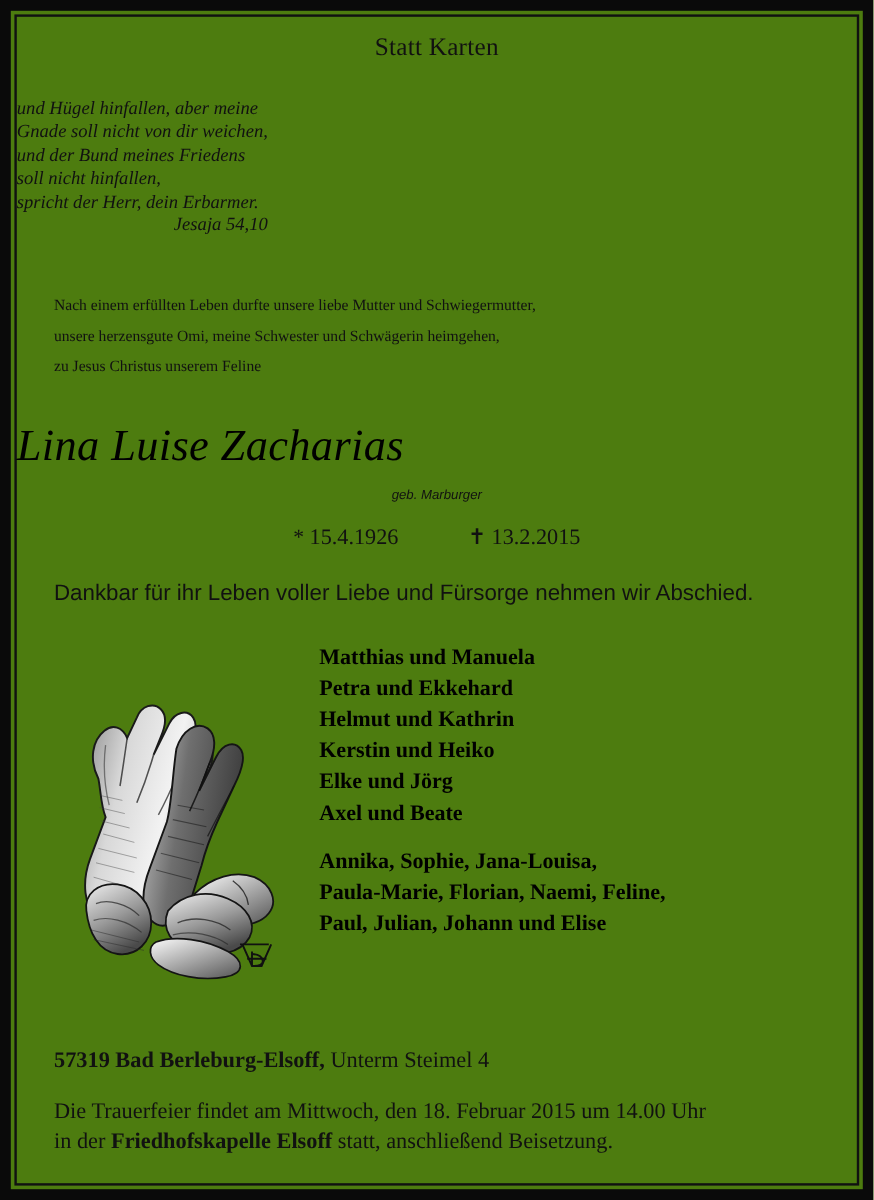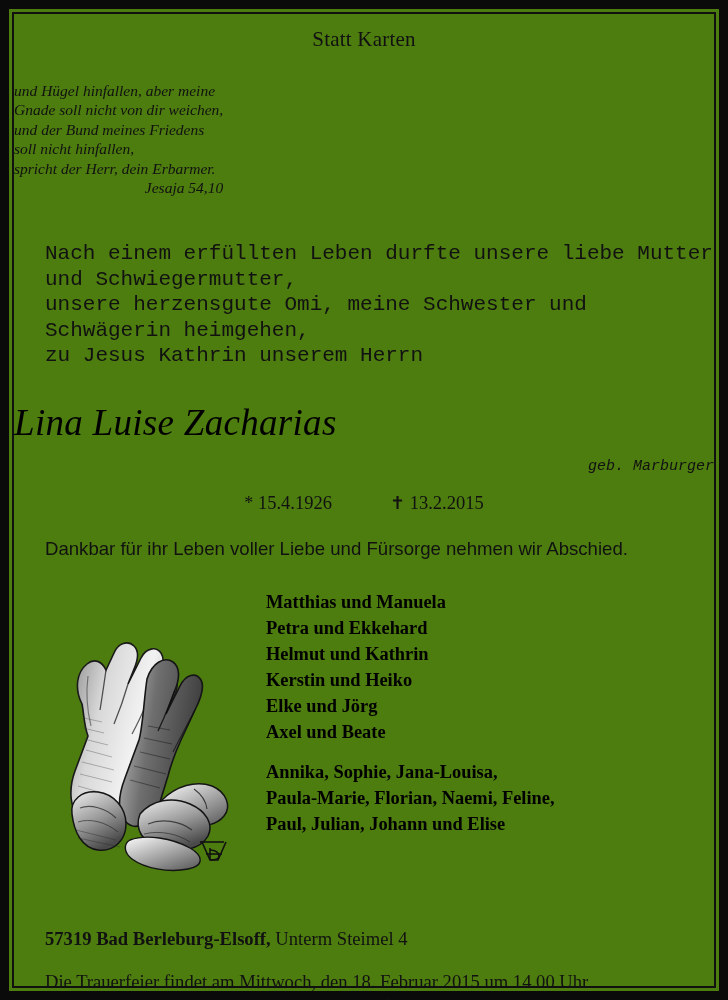--- a/index.html
+++ b/index.html
@@ -69,42 +69,42 @@
     text-align: right;
     font-style: italic;
     font-family: "Liberation Serif", "DejaVu Serif", serif;
     font-size: 15.5px;
     margin-top: 0px;
   }
 
   .intro {
     margin-top: 44px;
     margin-left: 31px;
-    font-family: Liberation Mono, monospace;
-    font-size: 21px;
+    font-family: Liberation Serif, serif;
+    font-size: 13px;
     line-height: 25.5px;
     color: #111;
   }
 
   .deceased-name {
     margin-top: 32px;
     text-align: left;
     font-family: "Liberation Serif", "DejaVu Serif", serif;
     font-weight: normal;
     font-style: italic;
     font-size: 37px;
     letter-spacing: 0.3px;
     color: #000;
   }
   .maiden-name {
     margin-top: 14px;
-    text-align: right;
-    font-family: Liberation Mono, monospace;
+    text-align: center;
+    font-family: Liberation Sans, sans-serif;
     font-style: italic;
-    font-size: 15px;
+    font-size: 11px;
     color: #111;
   }
   .dates {
     margin-top: 17px;
     text-align: center;
     font-family: "Liberation Serif", "DejaVu Serif", serif;
     font-size: 18.5px;
     color: #111;
   }
   .dates .date-birth { margin-right: 58px; }
@@ -188,21 +188,21 @@
           <div>soll nicht hinfallen,</div>
           <div>spricht der Herr, dein Erbarmer.</div>
           <div class="verse-ref">Jesaja 54,10</div>
         </div>
       </div>
     </div>
 
     <div class="intro">
       <div>Nach einem erfüllten Leben durfte unsere liebe Mutter und Schwiegermutter,</div>
       <div>unsere herzensgute Omi, meine Schwester und Schwägerin heimgehen,</div>
-      <div>zu Jesus Kathrin unserem Herrn</div>
+      <div>zu Jesus Christus unserem Feline</div>
     </div>
 
     <div class="deceased-name">Lina Luise Zacharias</div>
     <div class="maiden-name">geb. Marburger</div>
 
     <div class="dates">
       <span class="date-birth"><span class="sym">*</span> <span>15.4.1926</span></span><span><span class="sym">✝</span> <span>13.2.2015</span></span>
     </div>
 
     <div class="thanks">Dankbar für ihr Leben voller Liebe und Fürsorge nehmen wir Abschied.</div>

